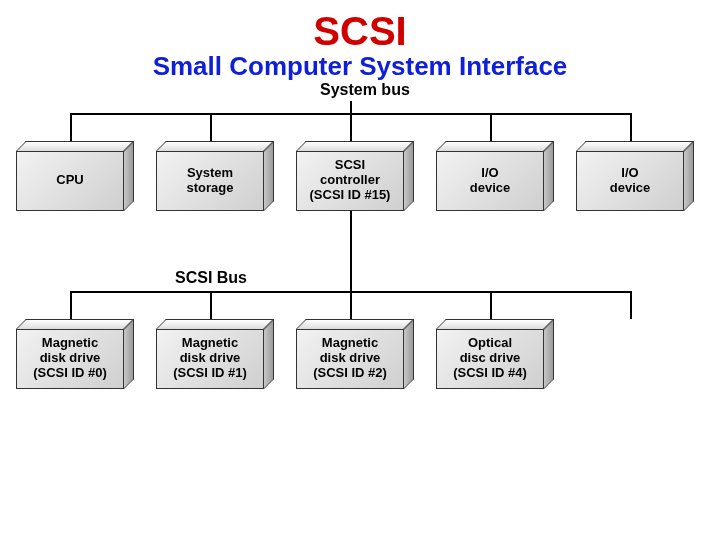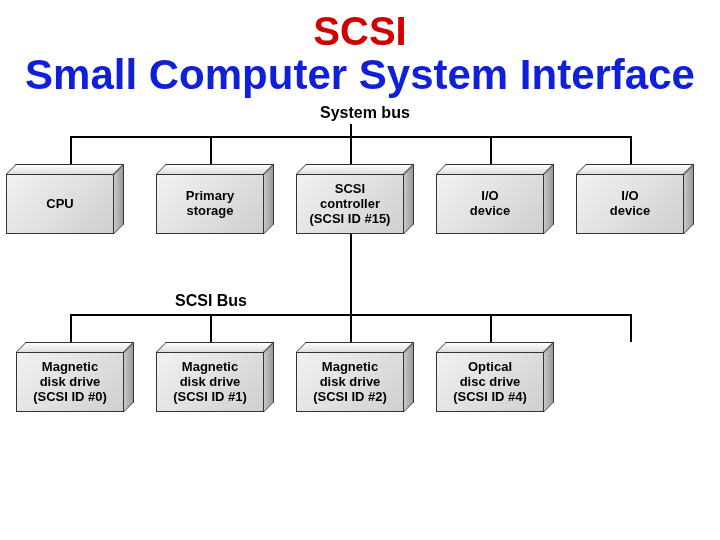--- a/index.html
+++ b/index.html
@@ -15,27 +15,27 @@
     padding-top: 10px;
   }
   .title-1 {
     color: #d00000;
     font-size: 40px;
     font-weight: bold;
     line-height: 1.05;
   }
   .title-2 {
     color: #1020d8;
-    font-size: 42px;
+    font-size: 26px;
     font-weight: bold;
     line-height: 1.1;
   }
   .diagram {
     position: relative;
-    margin-top: 6px;
+    margin-top: 0;
     width: 624px;
     height: 420px;
     text-decoration: underline;
   }
   .bus-label {
     position: absolute;
     font-family: Arial, Helvetica, sans-serif;
     font-weight: bold;
     font-size: 16px;
     color: #000;
@@ -105,32 +105,32 @@
   <div class="line" style="left:70px; top:32px; width:560px; height:2px;"></div>
 
   <div class="line" style="left:70px;  top:32px; width:2px; height:28px;"></div>
   <div class="line" style="left:210px; top:32px; width:2px; height:28px;"></div>
   <div class="line" style="left:350px; top:32px; width:2px; height:28px;"></div>
   <div class="line" style="left:490px; top:32px; width:2px; height:28px;"></div>
   <div class="line" style="left:630px; top:32px; width:2px; height:28px;"></div>
 
   <div class="line" style="left:350px; top:20px; width:2px; height:12px;"></div>
 
-  <div class="box3d" style="left:6px; top:60px;">
+  <div class="box3d" style="left:16px; top:60px;">
     <div class="face-top"></div>
       <div class="face-side"></div>
     <div class="face-front">
         <span class="box-label">CPU</span>
       </div>
   </div>
   <div class="box3d" style="left:156px; top:60px;">
     <div class="face-top"></div>
       <div class="face-side"></div>
     <div class="face-front">
-        <span class="box-label">Primary
+        <span class="box-label">System
 storage</span>
       </div>
   </div>
   <div class="box3d" style="left:296px; top:60px;">
     <div class="face-top"></div>
       <div class="face-side"></div>
     <div class="face-front">
         <span class="box-label">SCSI
 controller
 (SCSI ID #15)</span>

